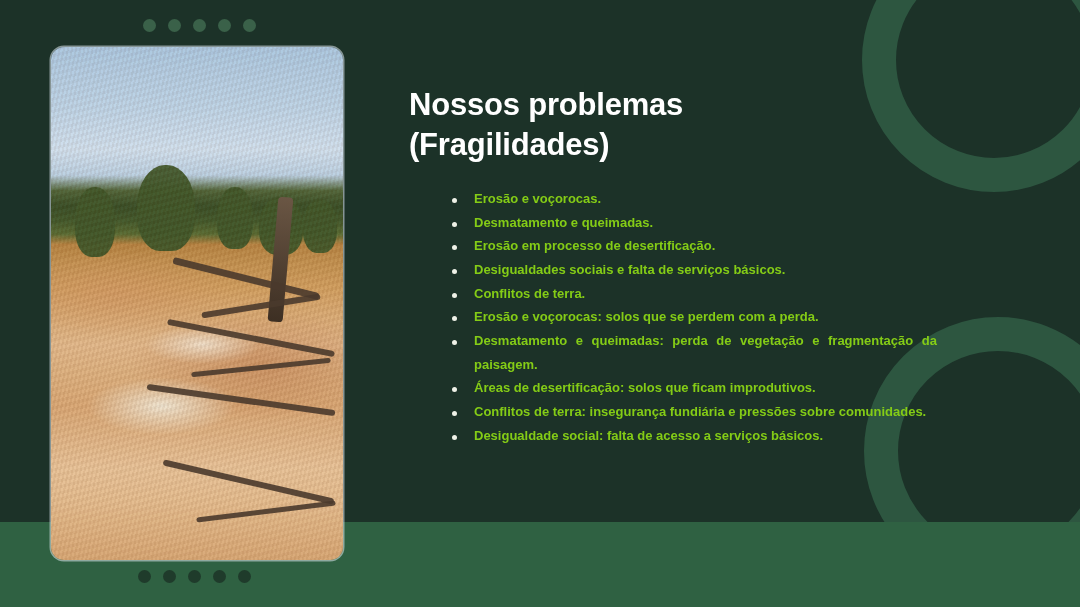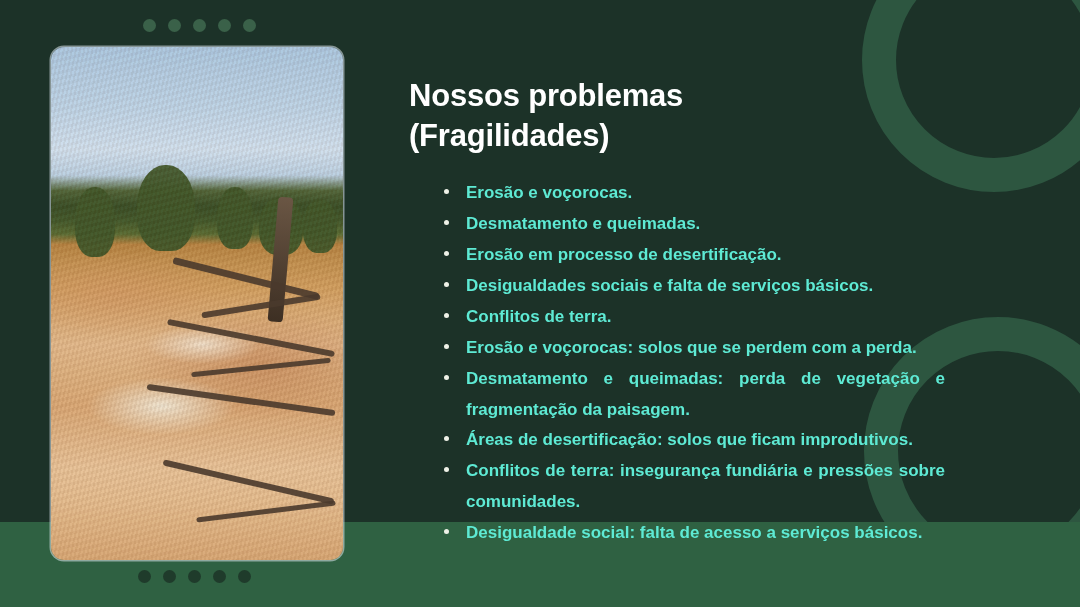--- a/index.html
+++ b/index.html
@@ -159,38 +159,38 @@
   .t1 { width: 58px; height: 86px; left: 86px; top: 118px; }
   .t2 { width: 40px; height: 70px; left: 24px; top: 140px; }
   .t3 { width: 36px; height: 62px; left: 166px; top: 140px; }
   .t4 { width: 44px; height: 58px; left: 208px; top: 150px; }
   .t5 { width: 34px; height: 54px; left: 252px; top: 152px; }
 
   
   .content {
     position: absolute;
     left: 409px;
-    top: 76px;
+    top: 85px;
     width: 540px;
   }
   .slide-title {
     color: #ffffff;
     font-size: 31px;
     font-weight: 700;
     line-height: 1.29;
     letter-spacing: -0.2px;
     margin: 0 0 22px 0;
     white-space: pre-line;
   }
   .bullet-list {
     list-style: none;
-    margin: 4px;
+    margin: 12px;
     padding: 0 0 0 31px;
-    color: #5eead4;
-    font-size: 17px;
+    color: #84cc16;
+    font-size: 13px;
     font-weight: 700;
     line-height: 1.82;
   }
   .bullet-item {
     position: relative;
     text-align: justify;
     padding-left: 22px;
   }
   .bullet-item::before {
     content: "";

